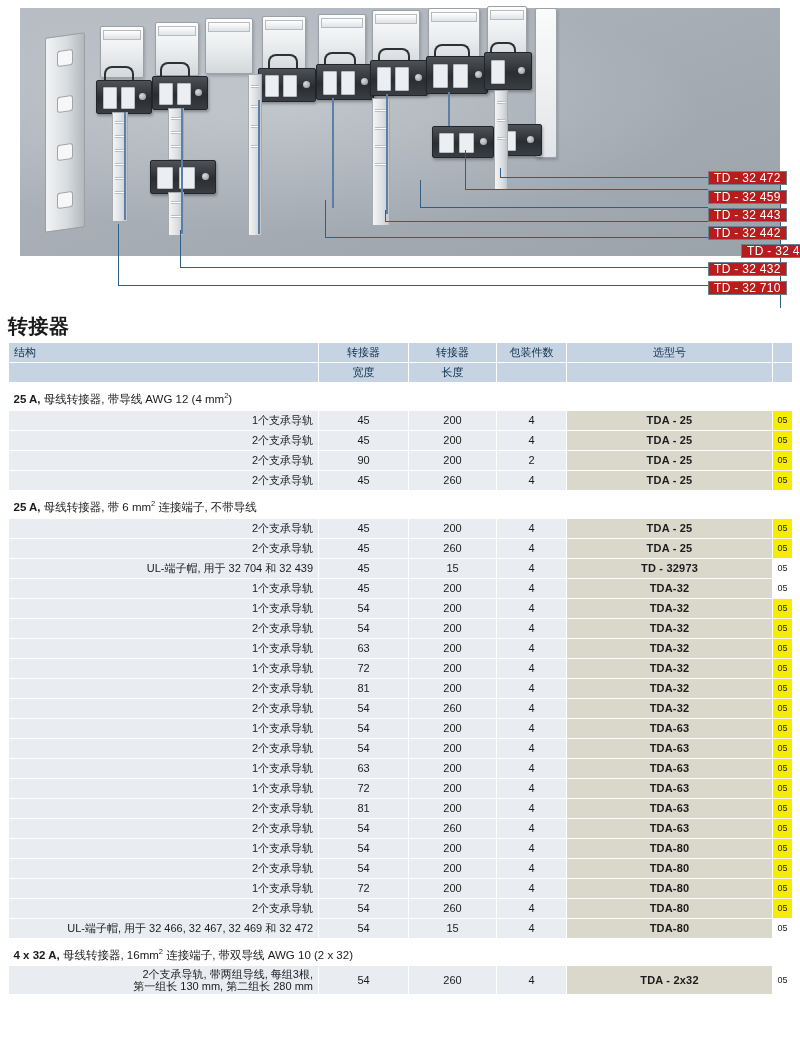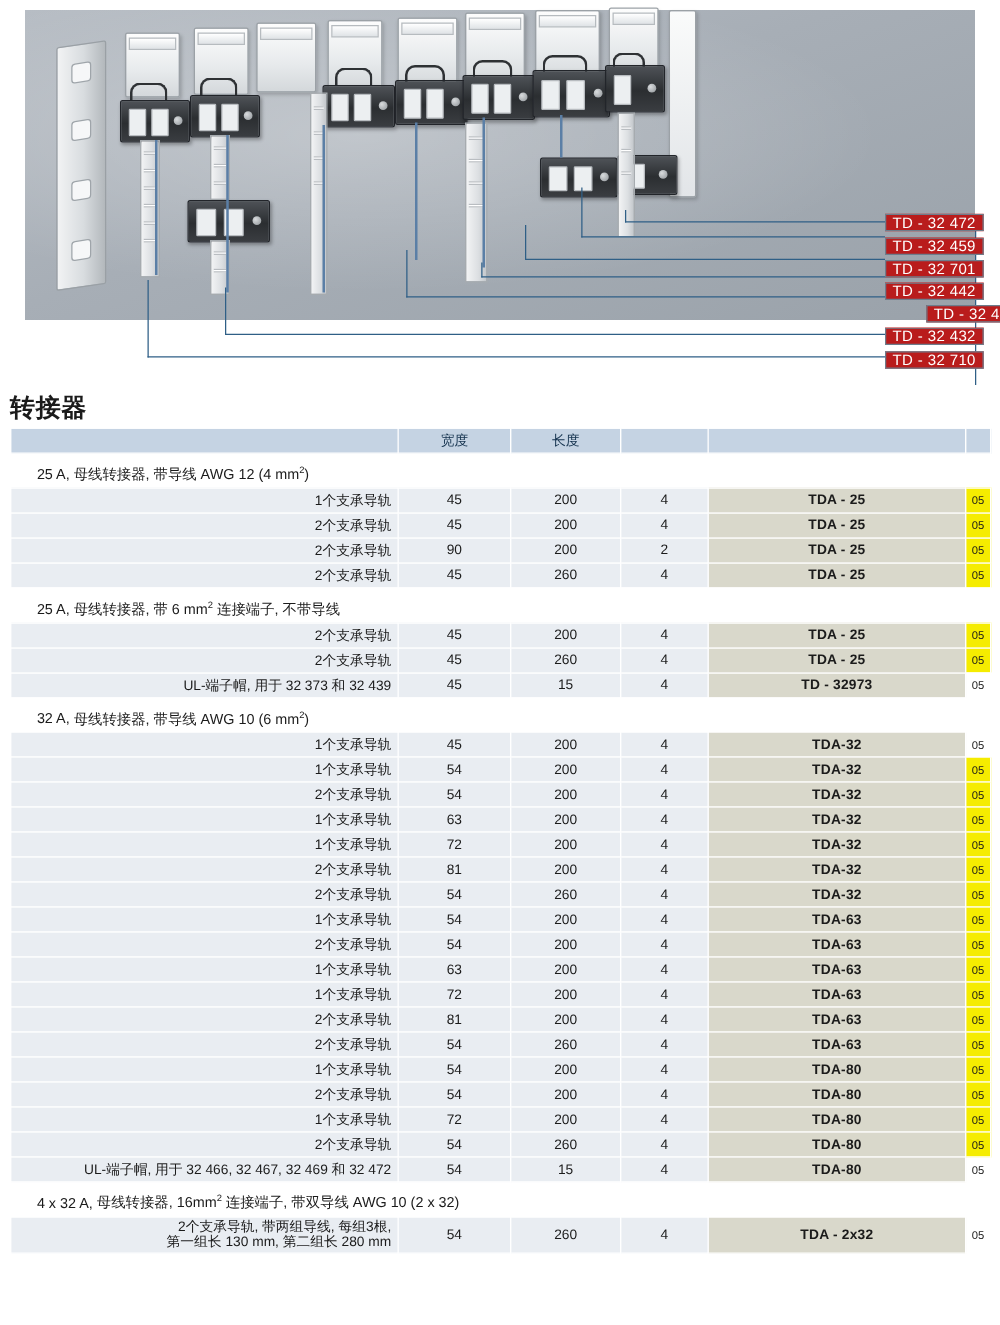--- a/index.html
+++ b/index.html
@@ -148,21 +148,21 @@
   }
   .hdr td.ctr { text-align:center; }
   .grp td {
     background:#ffffff;
     border:none;
     padding-top:8px;
     padding-bottom:3px;
     font-size:11.5px;
     height:auto;
   }
-  .grp .g-strong { font-weight:normal;margin-left:16px; }
+  .grp .g-strong { font-weight:bold; }
   .row td { background:#e9edf2; }
   .row td.ctr { text-align:center; }
   .row td.ord {
     background:#d9d8cb;
     text-align:center;
     font-weight:bold;
     letter-spacing:.2px;
   }
   .row td.pg {
     background:#f5ec00;
@@ -323,41 +323,49 @@
     <div class="leader" style="left:465px; top:150px; width:243px; height:40px;"></div>
     <div class="leader" style="left:420px; top:180px; width:288px; height:28px;"></div>
     <div class="leader" style="left:385px; top:210px; width:323px; height:12px;"></div>
     <div class="leader" style="left:325px; top:200px; width:383px; height:38px;"></div>
     <div class="leader" style="left:180px; top:230px; width:528px; height:38px;"></div>
     <div class="leader" style="left:118px; top:224px; width:590px; height:62px;"></div>
     <div class="leader" style="left:780px; top:178px; width:1px; height:130px; border-bottom:none;"></div>
 
     <div class="callout" style="left:708px; top:171px;">TD - 32 472</div>
     <div class="callout" style="left:708px; top:190px;">TD - 32 459</div>
-    <div class="callout" style="left:708px; top:208px;">TD - 32 701</div>
+    <div class="callout" style="left:708px; top:208px;">TD - 32 443</div>
     <div class="callout" style="left:708px; top:226px;">TD - 32 442</div>
     <div class="callout" style="left:741px; top:244px;">TD - 32 439</div>
     <div class="callout" style="left:708px; top:262px;">TD - 32 432</div>
     <div class="callout" style="left:708px; top:281px;">TD - 32 710</div>
   </div>
 </div>
 
 <div class="section-title">转接器</div>
 
 <table class="tbl">
   <colgroup>
     <col class="c0">
       <col class="c1">
       <col class="c2">
       <col class="c3">
       <col class="c4">
       <col class="c5">
   </colgroup>
   <tbody id="tbody">
       <tr class="hdr">
+        <td>结构</td>
+        <td class="ctr">转接器</td>
+        <td class="ctr">转接器</td>
+        <td class="ctr">包装件数</td>
+        <td class="ctr">选型号</td>
+        <td></td>
+      </tr>
+      <tr class="hdr">
         <td></td>
         <td class="ctr">宽度</td>
         <td class="ctr">长度</td>
         <td class="ctr"></td>
         <td class="ctr"></td>
         <td></td>
       </tr>
       <tr class="grp">
         <td colspan="6"><span class="g-strong">25 A,</span> 母线转接器, 带导线 AWG 12 (4 mm<sup>2</sup>)</td>
       </tr>
@@ -406,30 +414,27 @@
       </tr>
       <tr class="row">
         <td class="first">2个支承导轨</td>
         <td class="ctr">45</td>
         <td class="ctr">260</td>
         <td class="ctr">4</td>
         <td class="ord">TDA - 25</td>
         <td class="pg">05</td>
       </tr>
       <tr class="row">
-        <td class="first">UL-端子帽, 用于 32 373 和 32 439</td>
+        <td class="first">UL-端子帽, 用于 32 704 和 32 439</td>
         <td class="ctr">45</td>
         <td class="ctr">15</td>
         <td class="ctr">4</td>
         <td class="ord">TD - 32973</td>
         <td class="pg plain">05</td>
       </tr>
-      <tr class="grp">
-        <td colspan="6"><span class="g-strong">32 A,</span> 母线转接器, 带导线 AWG 10 (6 mm<sup>2</sup>)</td>
-      </tr>
       <tr class="row">
         <td class="first">1个支承导轨</td>
         <td class="ctr">45</td>
         <td class="ctr">200</td>
         <td class="ctr">4</td>
         <td class="ord">TDA-32</td>
         <td class="pg plain">05</td>
       </tr>
       <tr class="row">
         <td class="first">1个支承导轨</td>

